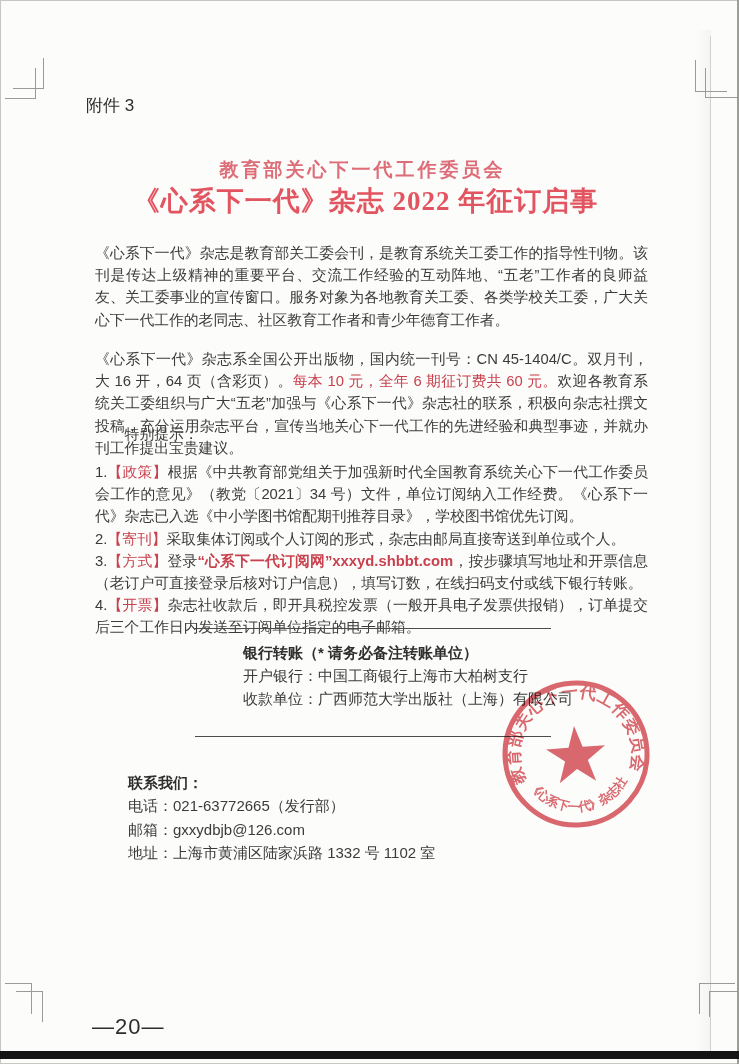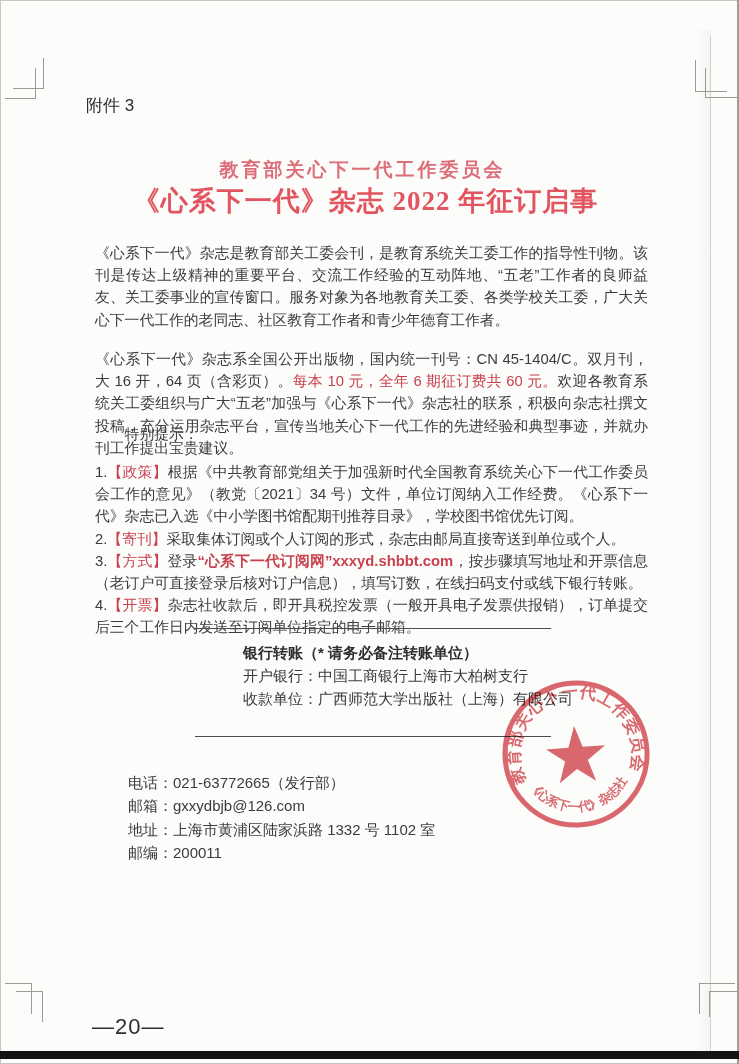--- a/index.html
+++ b/index.html
@@ -114,24 +114,24 @@
 
 <div class="bank">
   <div class="bank-heading">银行转账（* 请务必备注转账单位）</div>
   <div class="bank-row"><span>开户银行：</span><span>中国工商银行上海市大柏树支行</span></div>
   <div class="bank-row"><span>收款单位：</span><span>广西师范大学出版社（上海）有限公司</span></div>
 </div>
 
 <div class="rule" id="rule2"></div>
 
 <div class="contact">
+  <div class="contact-heading">联系我们：</div>
   <div><span>电话：</span><span>021-63772665（发行部）</span></div>
   <div><span>邮箱：</span><span>gxxydbjb@126.com</span></div>
   <div><span>地址：</span><span>上海市黄浦区陆家浜路 1332 号 1102 室</span></div>
-  <div><span>邮编：</span><span>200011</span></div>
 </div>
 
 <svg class="stamp" viewBox="0 0 152 152" xmlns="http://www.w3.org/2000/svg">
   <circle cx="76" cy="76" r="71" fill="none" stroke="#d6525b" stroke-width="5"></circle>
   <polygon fill="#d6525b" points="76,48 83.1,69.3 105.5,69.4 87.4,82.7 94.2,104.1 76,91 57.8,104.1 64.6,82.7 46.5,69.4 68.9,69.3"></polygon>
   <defs>
     <path id="seal-top-arc" d="M 24.3,100.1 A 57,57 0 1 1 127.7,100.1" fill="none"></path>
     <path id="seal-bottom-arc" d="M 26.6,104.5 A 57,57 0 0 0 125.4,104.5" fill="none"></path>
   </defs>
   <text font-size="16.5">

